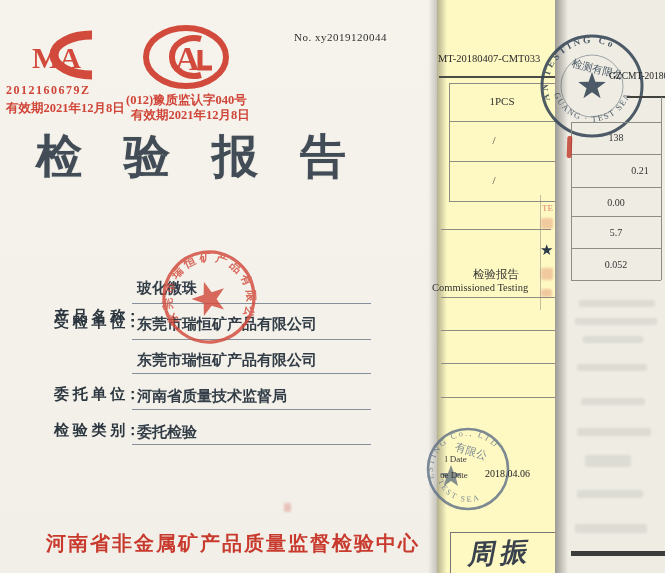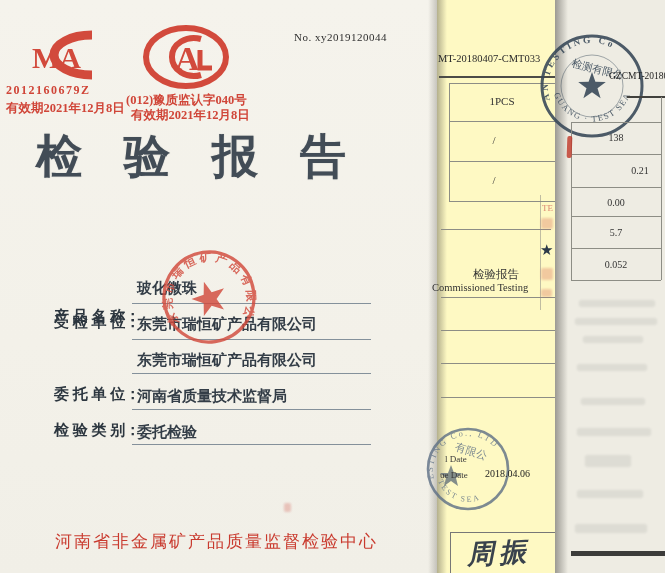--- a/index.html
+++ b/index.html
@@ -19,21 +19,21 @@
   #page3 .edge-shadow{position:absolute;left:0;top:0;width:13px;height:100%;
     background:linear-gradient(90deg,rgba(55,53,48,.45),rgba(55,53,48,0));}
   .redbold{color:#d04538;font-weight:bold;}
   
   .report-no{font-size:11px;color:#2e2e2e;letter-spacing:.5px;}
   .title{font-size:46px;font-weight:bold;color:#424c56;letter-spacing:42px;
          white-space:nowrap;text-shadow:0 0 1px rgba(66,76,86,.4);}
   .field-label{font-size:15px;font-weight:bold;color:#2c363f;white-space:nowrap;}
   .field-value{font-size:15px;font-weight:600;color:#333d47;white-space:nowrap;}
   .underline{border-top:1.5px solid rgba(95,112,128,.75);height:0;}
-  .org{font-size:17px;font-weight:normal;color:#c93a2e;letter-spacing:2px;white-space:nowrap;margin-left:9px;}
+  .org{font-size:20px;font-weight:bold;color:#c93a2e;letter-spacing:2px;white-space:nowrap;}
   
   .tiny-serif{font-size:10.5px;color:#2a2a2a;white-space:nowrap;}
   .cell-text{font-size:11px;color:#333;text-align:center;}
   .hline{height:0;border-top:1px solid #8d8d85;}
   .vline{width:0;border-left:1px solid #8d8d85;}
   .thickline{height:0;border-top:2.5px solid #4c4c47;}
   .num{font-size:10px;color:#333;text-align:center;}
   .smudge{background:rgba(120,128,118,.14);filter:blur(1px);border-radius:2px;}
   .redsmudge{background:rgba(210,80,70,.28);filter:blur(1.2px);border-radius:2px;}
   .sig{font-size:27px;font-style:italic;font-weight:bold;color:#39424c;

